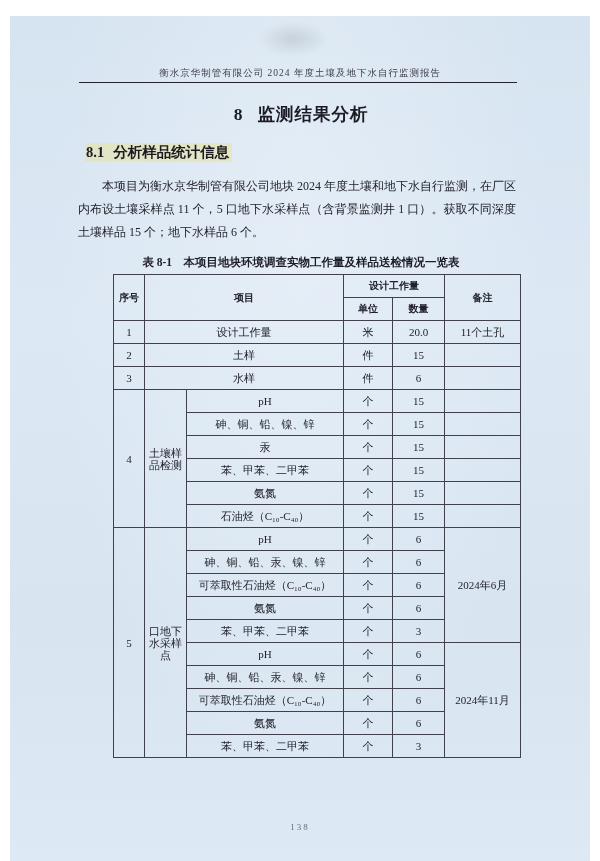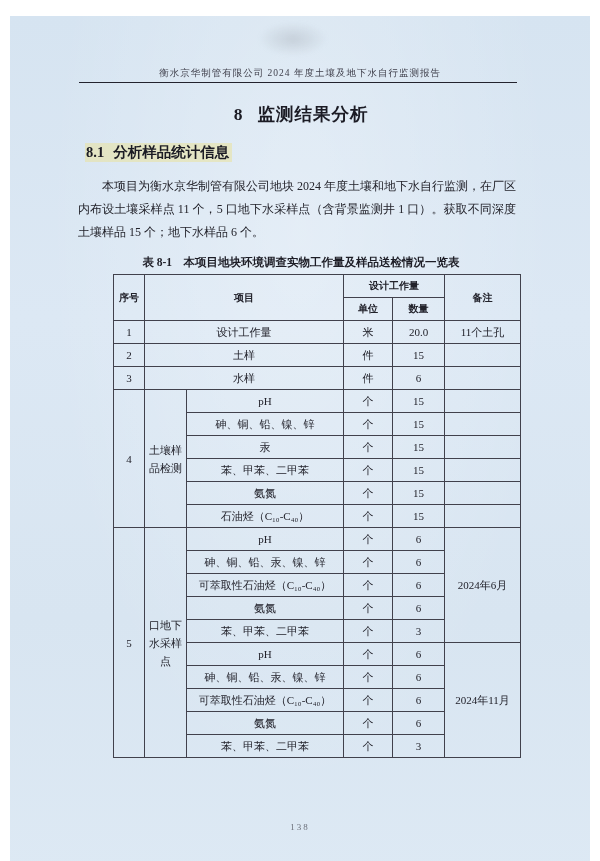--- a/index.html
+++ b/index.html
@@ -66,21 +66,21 @@
     font-size:11px;color:#22222b;
   }
   table.tbl td{
     border:1px solid #41414c;
     text-align:center;vertical-align:middle;
     height:22px;
     padding:0 2px;
     overflow:hidden;
   }
   table.tbl .th{font-weight:bold;font-size:10px;}
-  table.tbl .cat{line-height:18px;padding:0 4px;}
+  table.tbl .cat{line-height:12px;padding:0 4px;}
   .page-number{
     position:absolute;top:806px;left:0;right:0;
     text-align:center;
     font-size:9px;color:#6b6f7a;letter-spacing:2px;
   }
 </style>
 </head>
 <body>
 
 <div class="page">

